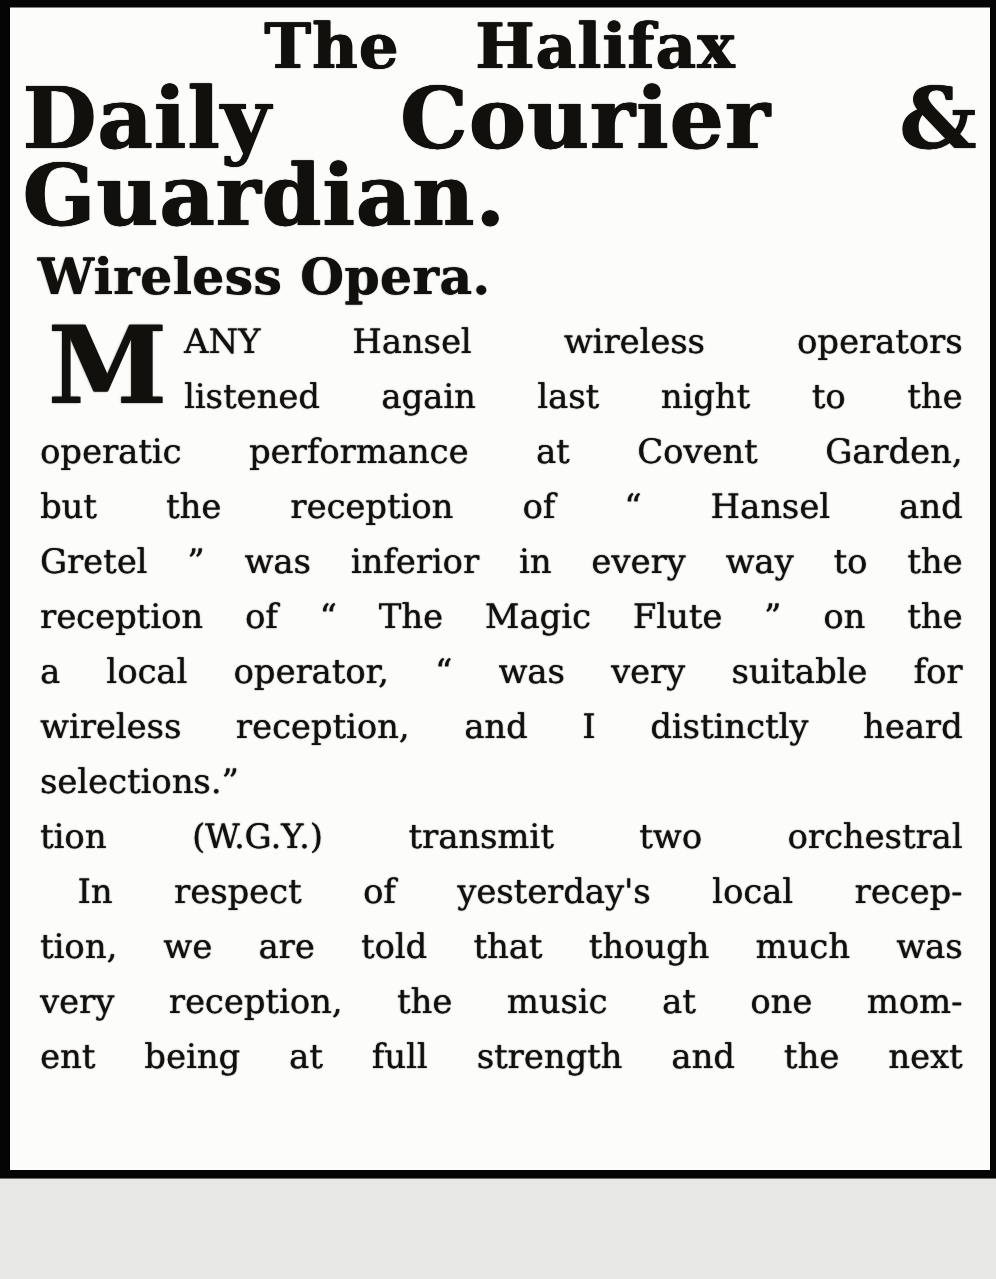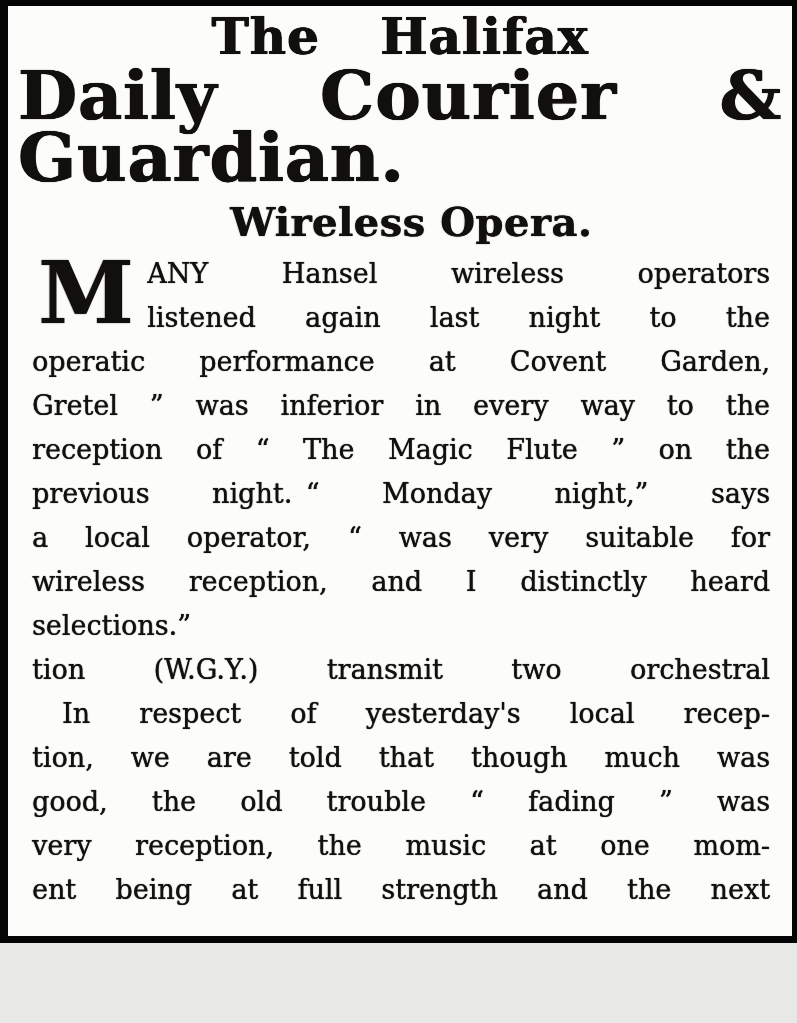--- a/index.html
+++ b/index.html
@@ -77,21 +77,20 @@
   }
 
   
   .headline {
     margin: 12px 0 4px 22px;
     font-size: 40px;
     line-height: 44px;
     font-weight: bold;
     letter-spacing: 0.5px;
     text-shadow: 0.6px 0 0 currentColor, 0 0 1.4px rgba(0,0,0,.55);
-    text-align: center;
   }
   .article-body {
     padding: 4px 22px 0 24px;
     font-size: 27px;
     line-height: 44px;
     word-spacing: 5px;
     text-shadow: 0 0 1.1px rgba(10,8,6,.75), 0.4px 0 0 rgba(10,8,6,.5);
   }
   .para {  }
   .tline {
@@ -121,30 +120,29 @@
 
 
   <div class="headline">Wireless Opera.</div>
 
   <div class="article-body">
       <div class="para">
         <span class="dropcap">M</span>
         <div class="tline">ANY Hansel wireless operators</div>
         <div class="tline">listened again last night to the</div>
         <div class="tline">operatic performance at Covent Garden,</div>
+        <div class="tline">but the reception of “ Hansel and</div>
         <div class="tline">Gretel ” was inferior in every way to the</div>
         <div class="tline">reception of “ The Magic Flute ” on the</div>
-        <div class="tline">previous night. “ Monday night,” says</div>
         <div class="tline">a local operator, “ was very suitable for</div>
         <div class="tline">wireless reception, and I distinctly heard</div>
         <div class="tline no-just">selections.”</div>
         <div class="tline">tion (W.G.Y.) transmit two orchestral</div>
       </div>
       <div class="para">
         <div class="tline indent">In respect of yesterday's local recep-</div>
         <div class="tline">tion, we are told that though much was</div>
-        <div class="tline">good, the old trouble “ fading ” was</div>
         <div class="tline">very reception, the music at one mom-</div>
         <div class="tline">ent being at full strength and the next</div>
       </div>
     </div>
 
 </div>
 
 </body></html>

